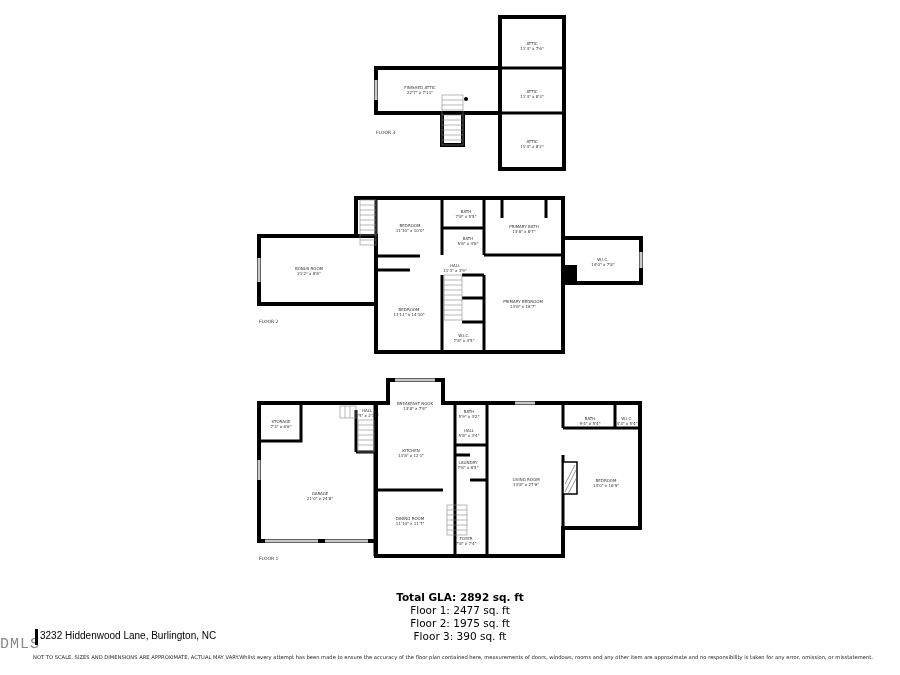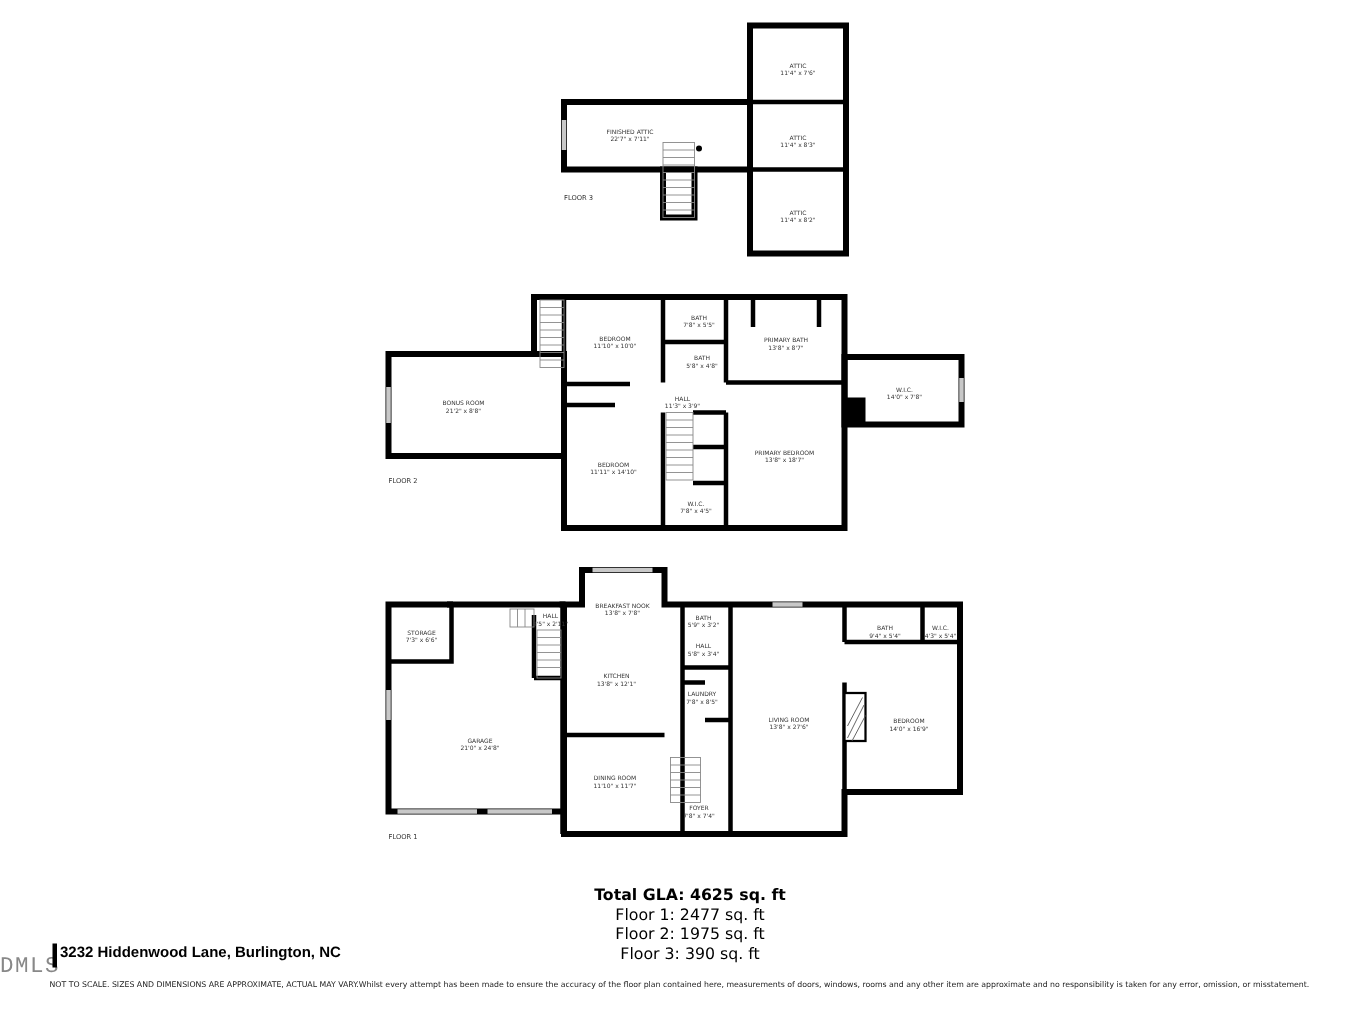--- a/index.html
+++ b/index.html
@@ -6,21 +6,21 @@
   body { width:900px; height:675px; position:relative; overflow:hidden; font-family:"DejaVu Sans", sans-serif; color:#000; }
   svg.plan { position:absolute; left:0; top:0; width:900px; height:675px; }
   .wall { stroke:#000; stroke-width:4; fill:none; stroke-linecap:square; }
   .iwall { stroke:#000; stroke-width:3; fill:none; }
   .win { stroke:#c8c8c8; stroke-width:3; }
   .stair { stroke:#888; stroke-width:0.6; fill:none; }
   .rlabel { position:absolute; font-size:4px; line-height:5px; text-align:center; color:#333; transform:translate(-50%,-50%); white-space:nowrap; }
   .flabel { position:absolute; font-size:4.5px; color:#333; white-space:nowrap; }
   .totals { position:absolute; left:370px; top:591px; width:180px; text-align:center; font-size:10.5px; line-height:13px; }
   .totals .tot { font-weight:bold; }
-  .address { position:absolute; left:40px; top:630px; font-family:"Liberation Sans", sans-serif; font-weight:bold; font-size:10px; }
+  .address { position:absolute; left:40px; top:630px; font-family:"Liberation Sans", sans-serif; font-weight:normal; font-size:10px; }
   .logo { position:absolute; left:0; top:636px; font-family:Liberation Mono, monospace; font-size:15px; color:#888; letter-spacing:1px; }
   .logo-bar { position:absolute; left:35px; top:629px; width:3px; height:16px; background:#000; }
   .disclaimer { position:absolute; left:33px; top:654px; font-size:5.2px; color:#222; white-space:nowrap; }
 </style>
 </head>
 <body>
 
 <svg class="plan" viewBox="0 0 900 675">
 
   <g>
@@ -249,21 +249,21 @@
     <div>W.I.C.</div>
     <div>4'3" x 5'4"</div>
   </div>
 <div class="rlabel" style="left:606px;top:483px;">
     <div>BEDROOM</div>
     <div>14'0" x 16'9"</div>
   </div>
 <div class="flabel" style="left:259px;top:556px;">FLOOR 1</div>
 
 <div class="totals">
-  <div class="tot">Total GLA: 4625 sq. ft</div>
+  <div class="tot">Total GLA: 2892 sq. ft</div>
   <div>Floor 1: 2477 sq. ft</div>
   <div>Floor 2: 1975 sq. ft</div>
   <div>Floor 3: 390 sq. ft</div>
 </div>
 
 <div class="logo">DMLS</div>
 <div class="logo-bar"></div>
 <div class="address">3232 Hiddenwood Lane, Burlington, NC</div>
 <div class="disclaimer">NOT TO SCALE. SIZES AND DIMENSIONS ARE APPROXIMATE, ACTUAL MAY VARY.Whilst every attempt has been made to ensure the accuracy of the floor plan contained here, measurements of doors, windows, rooms and any other item are approximate and no responsibility is taken for any error, omission, or misstatement.</div>
 

